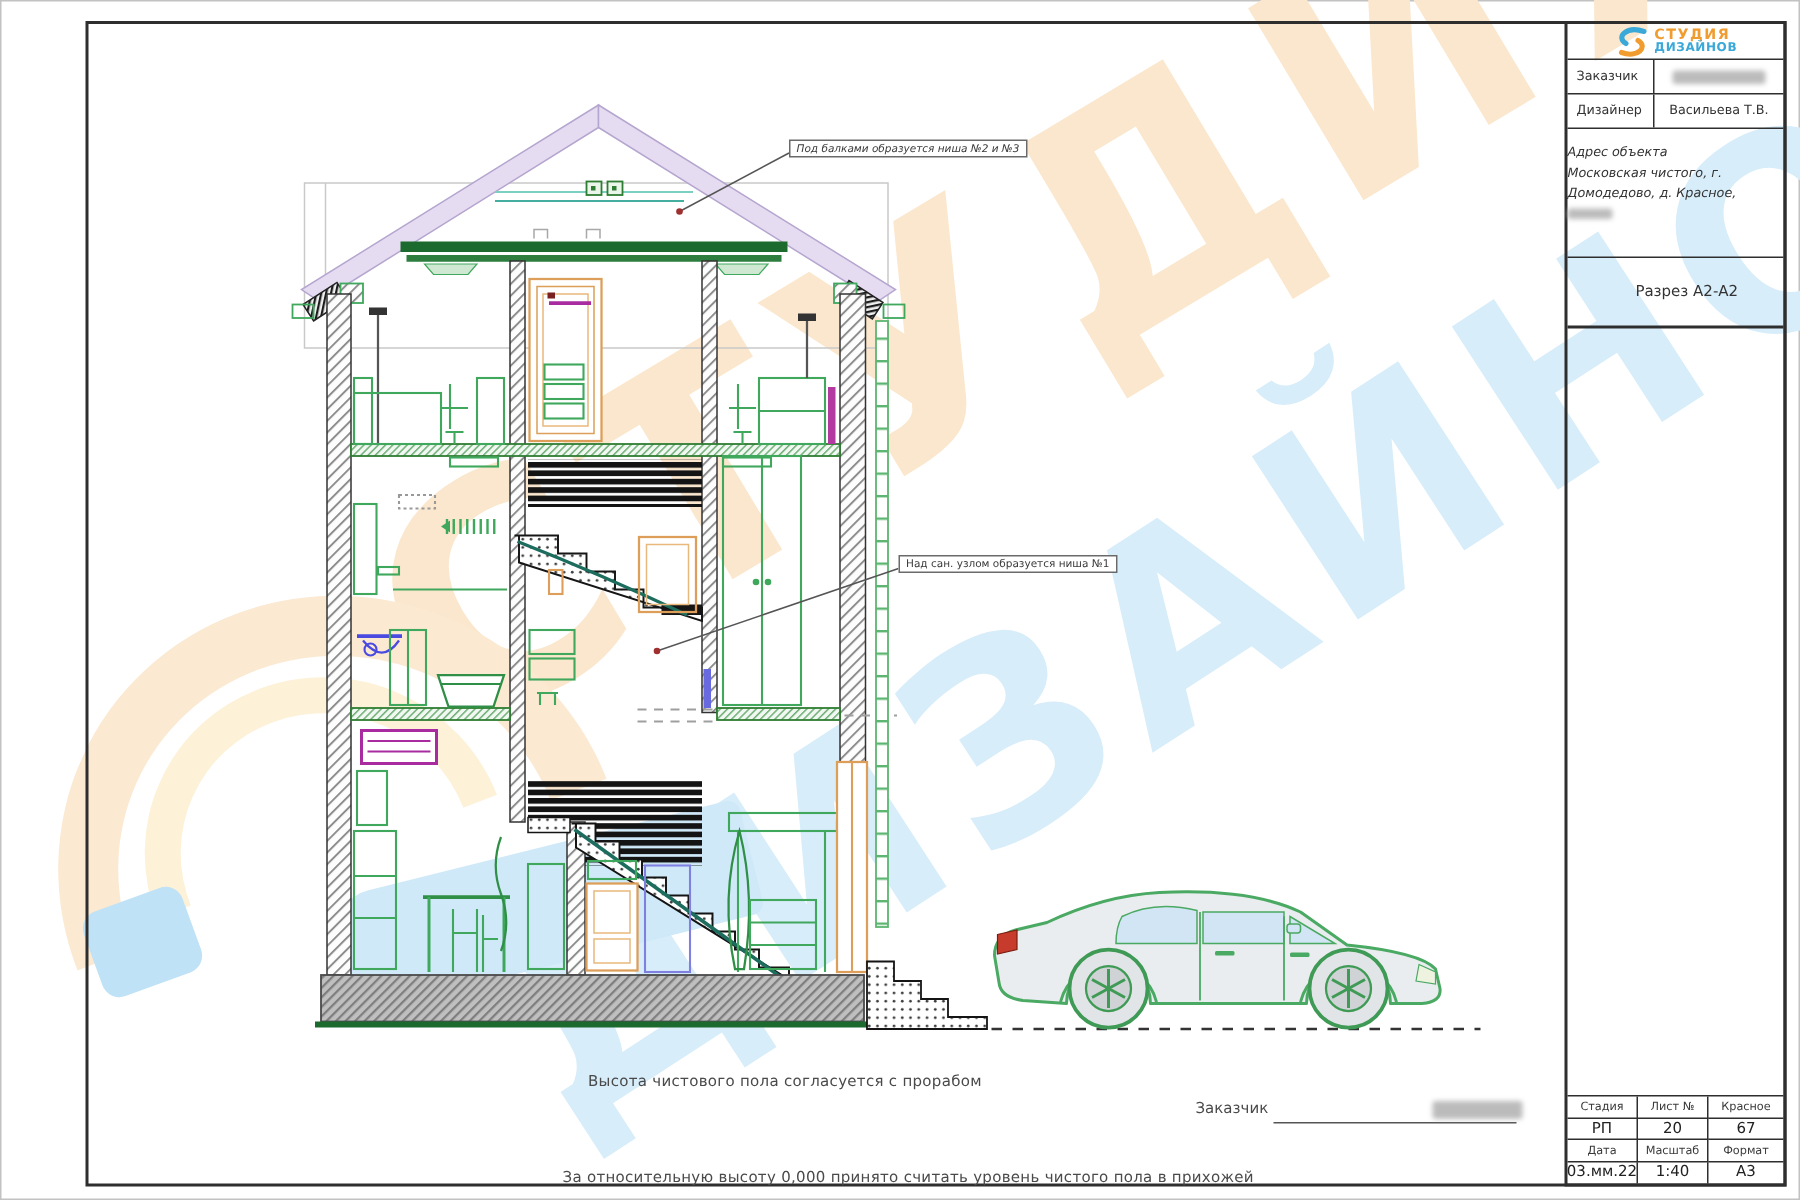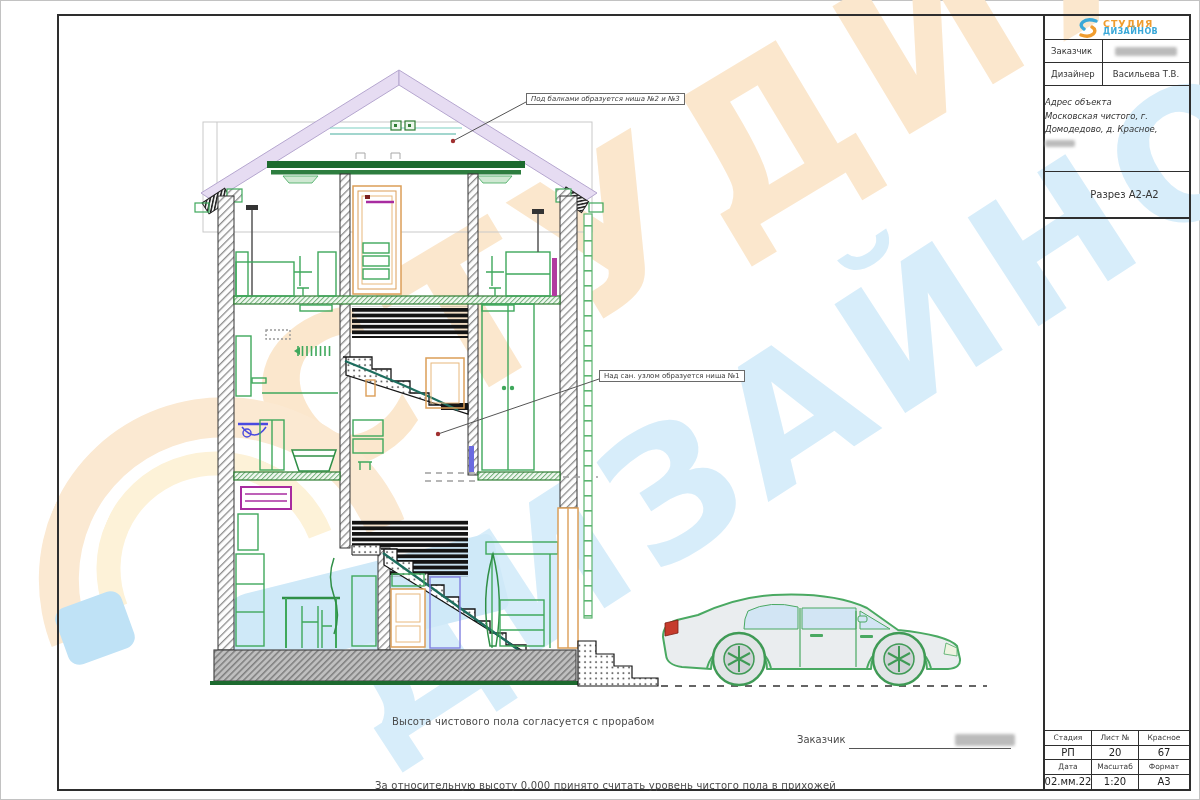--- a/index.html
+++ b/index.html
@@ -339,19 +339,19 @@
     <div class="info-table">
       <div class="it-cell it-label">Стадия</div>
       <div class="it-cell it-label">Лист №</div>
       <div class="it-cell it-label">Красное</div>
       <div class="it-cell it-value">РП</div>
       <div class="it-cell it-value">20</div>
       <div class="it-cell it-value">67</div>
       <div class="it-cell it-label">Дата</div>
       <div class="it-cell it-label">Масштаб</div>
       <div class="it-cell it-label">Формат</div>
-      <div class="it-cell it-value">02.мм.22</div>
-      <div class="it-cell it-value">1:20</div>
+      <div class="it-cell it-value">03.мм.22</div>
+      <div class="it-cell it-value">1:40</div>
       <div class="it-cell it-value">А3</div>
     </div>
   </div>
 
 </div>
 
 </body></html>

